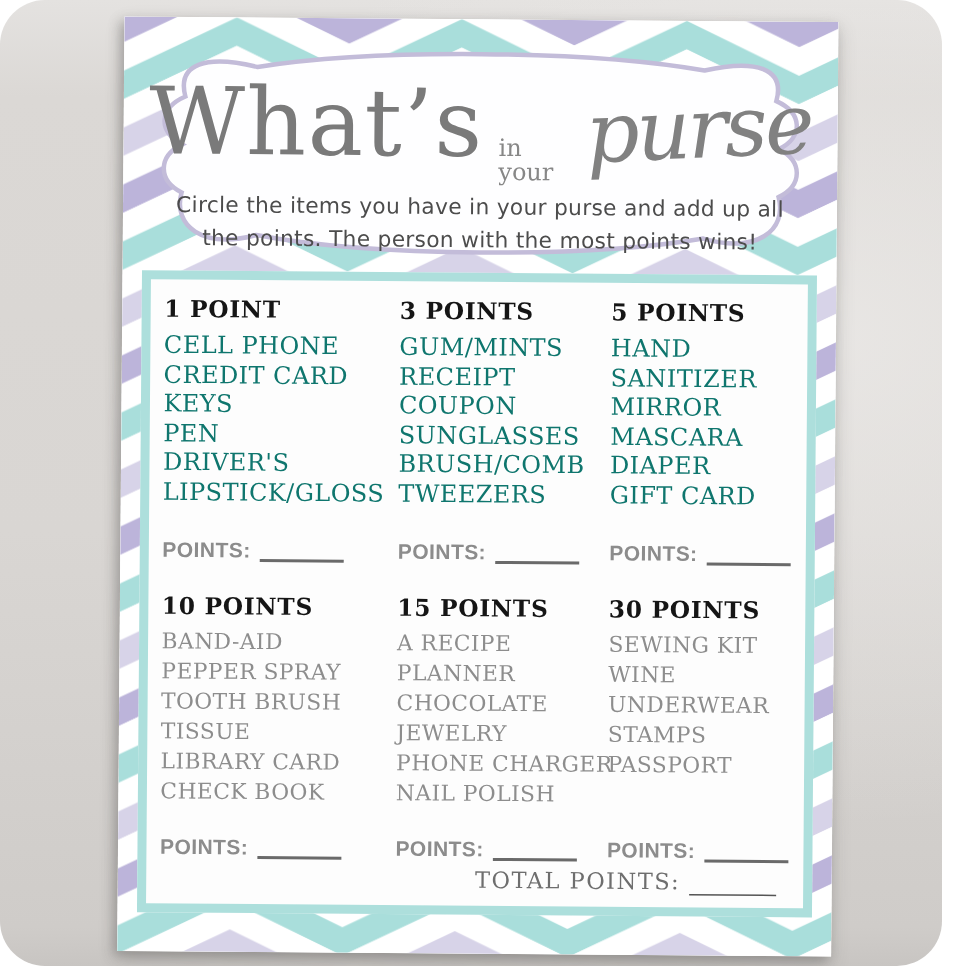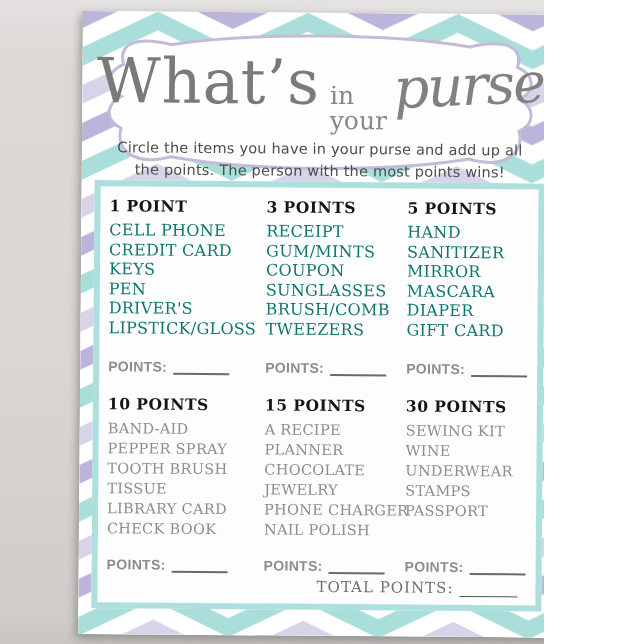--- a/index.html
+++ b/index.html
@@ -1,36 +1,37 @@
 <!DOCTYPE html>
 <html><head>
 <meta charset="utf-8">
 <style>
   html,body { margin:0; padding:0; }
   .stage {
-    position:relative; width:544px; height:644px; overflow:hidden;
+    position:relative; width:628px; height:644px; overflow:hidden;
     background:
       radial-gradient(ellipse at 88% 35%, rgba(236,234,232,.8), rgba(236,234,232,0) 55%),
       linear-gradient(180deg, #e4e2e0 0%, #dbd8d5 10%, #d9d6d3 55%, #cfccc9 96%, #c8c5c2 100%);
     font-family:"DejaVu Serif", serif;
+    border-radius:30px;
   }
   .flyer {
     position:absolute; left:83px; top:11px; width:476px; height:623px;
     transform:rotate(.45deg); transform-origin:0 0;
     background:#ffffff;
     box-shadow:-3px 3px 7px rgba(100,98,96,.35), 0 5px 12px rgba(90,88,86,.28);
   }
   .chev { position:absolute; inset:0; }
   
   .frame-wrap { position:absolute; left:17px; top:13px; width:442px; height:152px; }
   .frame-svg { position:absolute; inset:0; }
   .frame-content { position:absolute; inset:0; display:flex; flex-direction:column; align-items:center; }
   .title-row { display:flex; align-items:baseline; line-height:1; margin-top:26px; }
   .w-whats  { font-size:62px; color:#7a7a7a; letter-spacing:1px; font-family:"DejaVu Serif", serif; }
-  .w-inyour { font-size:25px; color:#878787; margin:0 2px 0 10px; font-family:"DejaVu Serif", serif; }
+  .w-inyour { font-size:16px; color:#878787; margin:0 2px 0 10px; font-family:"DejaVu Serif", serif; }
   .w-purse  { font-size:56px; font-style:italic; color:#818181; letter-spacing:-2px;
               transform:rotate(-3deg); margin-left:4px; font-family:"DejaVu Serif", serif; }
   .subtitle { margin-top:6px; text-align:center; font-family:"DejaVu Sans", sans-serif;
               font-size:14.5px; color:#4c4c4c; line-height:1.5; letter-spacing:.2px; }
   
   .box {
     position:absolute; left:13px; top:169px; width:450px; height:428px; box-sizing:border-box;
     background:#fdfdfd; border:6px solid #addfdc; padding:10px 6px 6px 9px;
     display:flex; flex-direction:column;
   }
@@ -119,22 +120,22 @@
               <div>LIPSTICK/GLOSS</div>
             </div>
             <div class="points">
               <span>POINTS:</span>
               <span class="blank"></span>
             </div>
           </div>
           <div class="cell">
             <div class="sec-h">3 POINTS</div>
             <div class="items">
+              <div>GUM/MINTS</div>
               <div>RECEIPT</div>
-              <div>GUM/MINTS</div>
               <div>COUPON</div>
               <div>SUNGLASSES</div>
               <div>BRUSH/COMB</div>
               <div>TWEEZERS</div>
             </div>
             <div class="points">
               <span>POINTS:</span>
               <span class="blank"></span>
             </div>
           </div>

